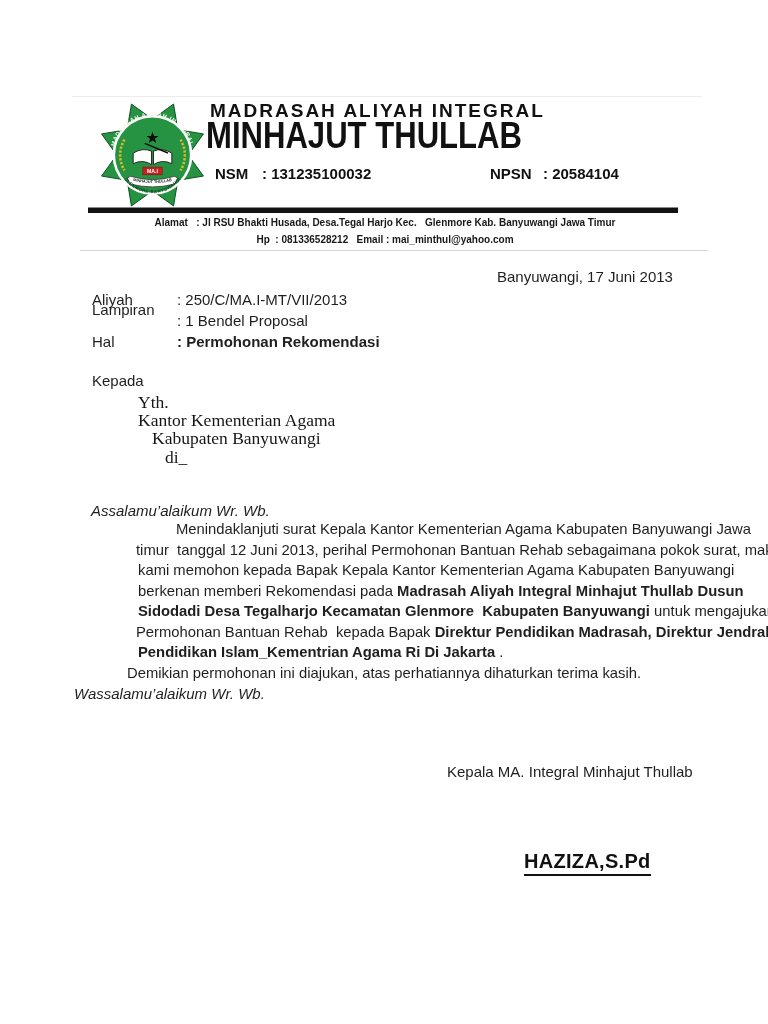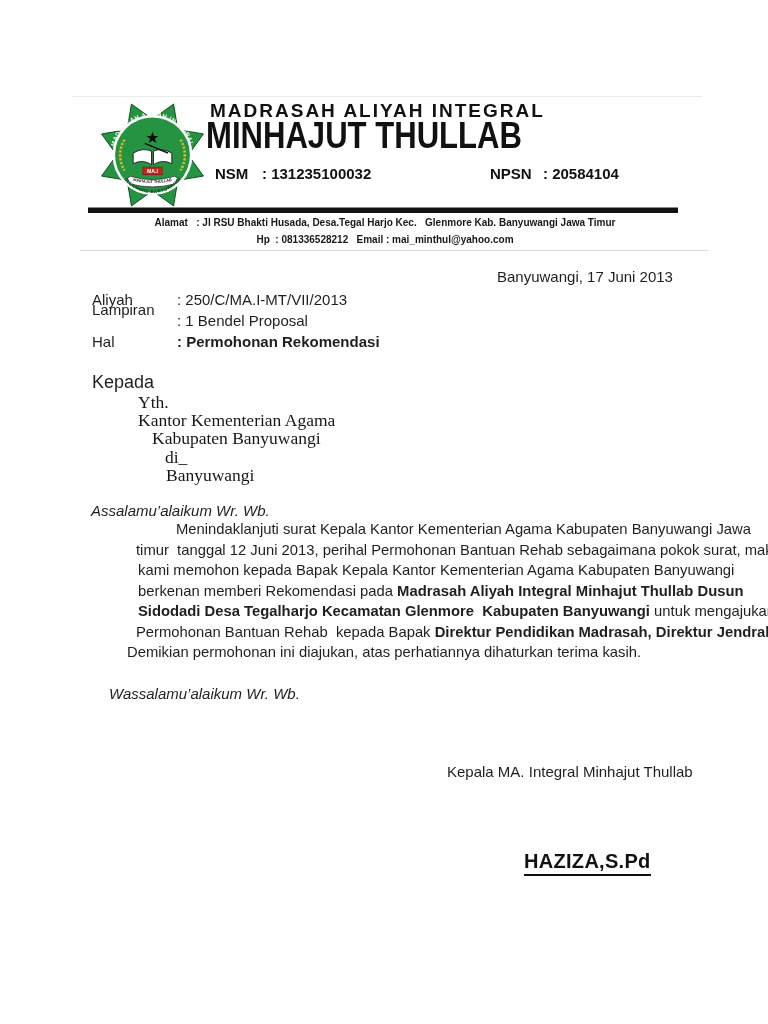--- a/index.html
+++ b/index.html
@@ -24,28 +24,28 @@
   .thick-rule{left:88px;top:207px;width:590px;height:5px;background:#121212;border-top:1px solid #8a8a8a;}
   .addr-wrap{left:90px;top:215px;width:590px;text-align:center;color:#181818;}
   .addr-line{font-size:10px;font-weight:bold;line-height:16.5px;white-space:pre;}
   .thin-rule{left:80px;top:250px;width:628px;height:1px;background:#d8d8d8;}
 
   
   .date-line{left:497px;top:268px;font-size:15px;}
   .meta-row{font-size:15px;line-height:21px;}
   .meta-label{left:92px;}
   .meta-value{left:177px;white-space:pre;}
-  .kepada{left:92px;top:372px;font-size:18px;}
+  .kepada{left:92px;top:372px;font-size:15px;}
   .recipient{left:138px;top:393px;font-family:"Liberation Serif",serif;font-size:17.5px;line-height:18.2px;color:#161616;}
   .rcpt-0,.rcpt-1{padding-left:0;}
   .rcpt-2{padding-left:14px;}
   .rcpt-3{padding-left:27px;}
   .rcpt-4{padding-left:28px;}
   .salam-open{left:91px;top:502px;font-size:15px;font-style:italic;}
-  .salam-close{left:109px;top:685px;font-size:15px;font-style:italic;}
+  .salam-close{left:74px;top:685px;font-size:15px;font-style:italic;}
   .paragraph{left:92px;top:519px;width:620px;font-size:14.8px;}
   .para-line{line-height:20.5px;white-space:pre;}
   .sig-title{left:447px;top:763px;font-size:15px;}
   .sig-name{left:524px;top:850px;font-size:20px;font-weight:bold;color:#111;
             border-bottom:2px solid #111;padding-bottom:1px;letter-spacing:.3px;}
 </style>
 </head>
 <body>
 
 <div class="abs faint-top-line"></div>
@@ -100,31 +100,31 @@
 <span class="abs meta-row meta-value" style="top:310px;">: 1 Bendel Proposal</span>
 <span class="abs meta-row meta-label" style="top:331px;">Hal</span>
 <span class="abs meta-row meta-value b" style="top:331px;">: Permohonan Rekomendasi</span>
 
 <div class="abs kepada">Kepada</div>
 <div class="abs recipient">
   <div class="rcpt-0">Yth.</div>
   <div class="rcpt-1">Kantor Kementerian Agama</div>
   <div class="rcpt-2">Kabupaten Banyuwangi</div>
   <div class="rcpt-3">di_</div>
-  <div class="rcpt-4">Banyuwangi</div>
 </div>
 
 <div class="abs salam-open">Assalamu’alaikum Wr. Wb.</div>
 
 <div class="abs paragraph">
     <div class="para-line" style="padding-left: 84px;"><span>Menindaklanjuti surat Kepala Kantor Kementerian Agama Kabupaten Banyuwangi Jawa</span></div>
     <div class="para-line" style="padding-left: 44px;"><span>timur  tanggal 12 Juni 2013, perihal Permohonan Bantuan Rehab sebagaimana pokok surat, maka</span></div>
     <div class="para-line" style="padding-left: 46px;"><span>kami memohon kepada Bapak Kepala Kantor Kementerian Agama Kabupaten Banyuwangi</span></div>
     <div class="para-line" style="padding-left: 46px;"><span>berkenan memberi Rekomendasi pada </span><span class="b">Madrasah Aliyah Integral Minhajut Thullab Dusun</span></div>
     <div class="para-line" style="padding-left: 46px;"><span class="b">Sidodadi Desa Tegalharjo Kecamatan Glenmore  Kabupaten Banyuwangi</span><span> untuk mengajukan</span></div>
     <div class="para-line" style="padding-left: 44px;"><span>Permohonan Bantuan Rehab  kepada Bapak </span><span class="b">Direktur Pendidikan Madrasah, Direktur Jendral</span></div>
+    <div class="para-line" style="padding-left: 46px;"><span class="b">Pendidikan Islam_Kementrian Agama Ri Di Jakarta</span><span> .</span></div>
     <div class="para-line" style="padding-left: 35px;"><span>Demikian permohonan ini diajukan, atas perhatiannya dihaturkan terima kasih.</span></div>
   </div>
 
 <div class="abs salam-close">Wassalamu’alaikum Wr. Wb.</div>
 
 <div class="abs sig-title">Kepala MA. Integral Minhajut Thullab</div>
 <div class="abs sig-name">HAZIZA,S.Pd</div>
 
 </body></html>

